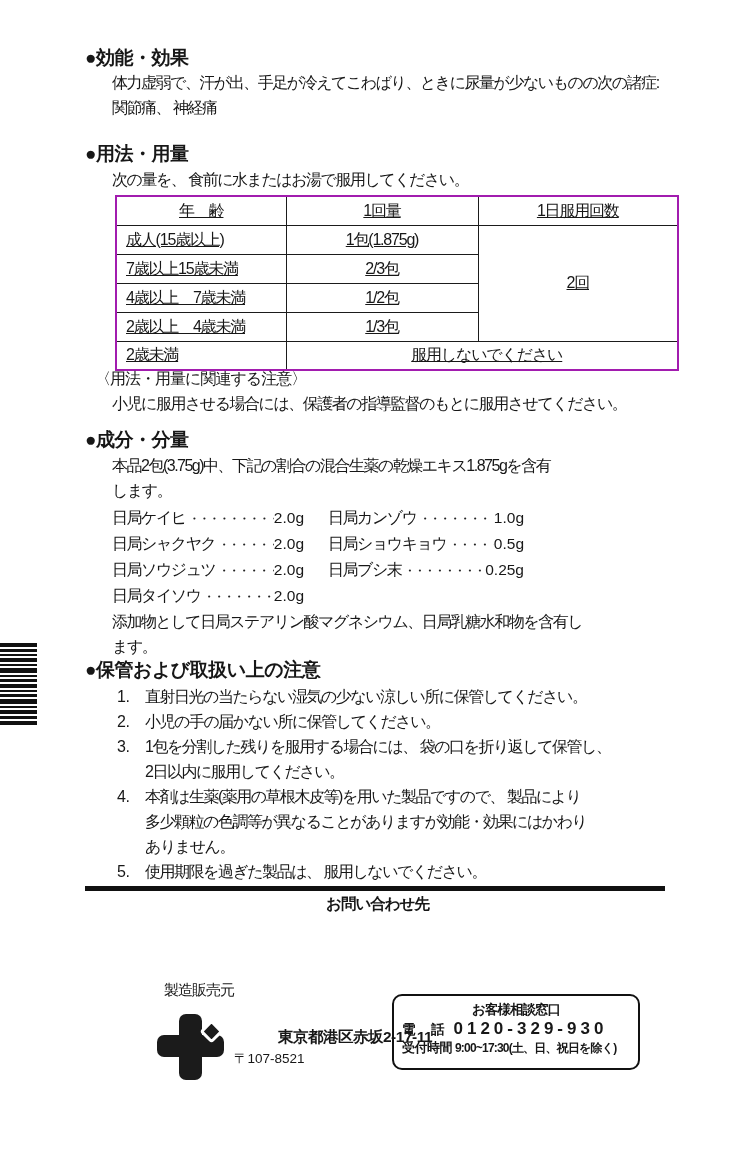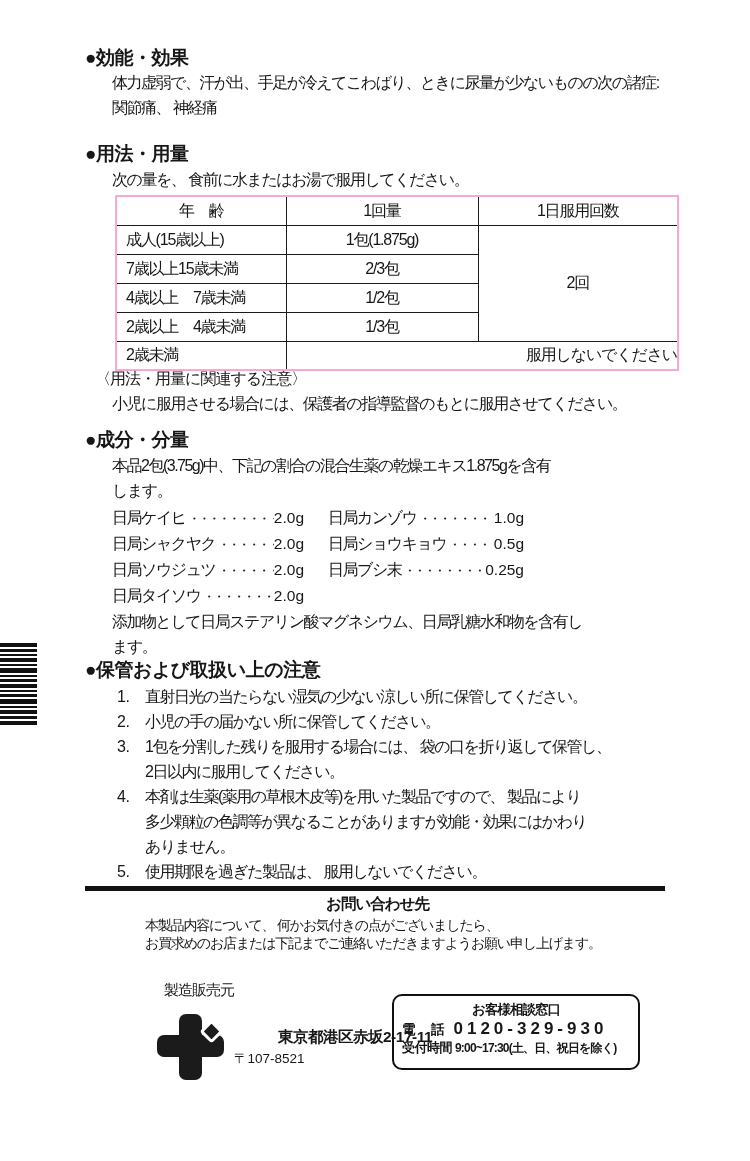--- a/index.html
+++ b/index.html
@@ -30,26 +30,26 @@
     margin:3px 0 0 30px;
     border-collapse:collapse; table-layout:fixed;
     width:537px;
     font-size:16px; letter-spacing:-1.2px;
   }
   table.dose th, table.dose td {
     border:1px solid #1b1b1b;
     height:29px; font-weight:normal;
     padding:0 0 0 0; line-height:1;
   }
-  table.dose { border:2px solid #f9a8d4; }
+  table.dose { border:2px solid #a21caf;text-decoration:underline; }
   .c-age   { width:170px; text-align:left; padding-left:9px !important; }
   .c-dose  { width:192px; text-align:center; }
   .c-daily { width:200px; text-align:center; }
   th.c-age { text-align:center; padding-left:0 !important; }
-  td.c-span2 { text-align:right; padding-left:10px !important; }
+  td.c-span2 { text-align:center; padding-left:10px !important; }
 
   .note-title { font-size:16px; letter-spacing:-1px; line-height:24px; }
 
   
   .ing-cols { display:flex; gap:24px; padding-left:27px; margin-top:2px; }
   .ing-col { width:192px; }
   .ing-col.right { width:196px; }
   .ing-row { display:flex; align-items:baseline; line-height:25px; }
   .ing-name { font-size:16px; letter-spacing:-1.5px; white-space:nowrap; }
   .ing-dots {
@@ -240,22 +240,20 @@
     <div class="st-item">
       <span class="st-num">5.</span>
       <span class="st-text">使用期限を過ぎた製品は、 服用しないでください。</span>
     </div>
   </div>
 
   <div class="divider"></div>
 
   <div class="sec" style="top:894px;">
     <div class="contact-h">お問い合わせ先</div>
-    <div class="contact-body">本製品内容について、 何かお気付きの点がございましたら、
-お買求めのお店または下記までご連絡いただきますようお願い申し上げます。</div>
   </div>
 
   <div class="mfr-label">製造販売元</div>
 
   <svg class="logo" width="72" height="70" viewBox="0 0 72 70" aria-hidden="true">
     <rect x="23" y="2" width="23" height="66" rx="7" fill="#1b1b1b"></rect>
     <rect x="1" y="23" width="67" height="22" rx="7" fill="#1b1b1b"></rect>
     <rect x="48.5" y="12.5" width="14" height="14" rx="2" fill="#1b1b1b" stroke="#ffffff" stroke-width="3" transform="rotate(45 55.5 19.5)"></rect>
   </svg>
 

